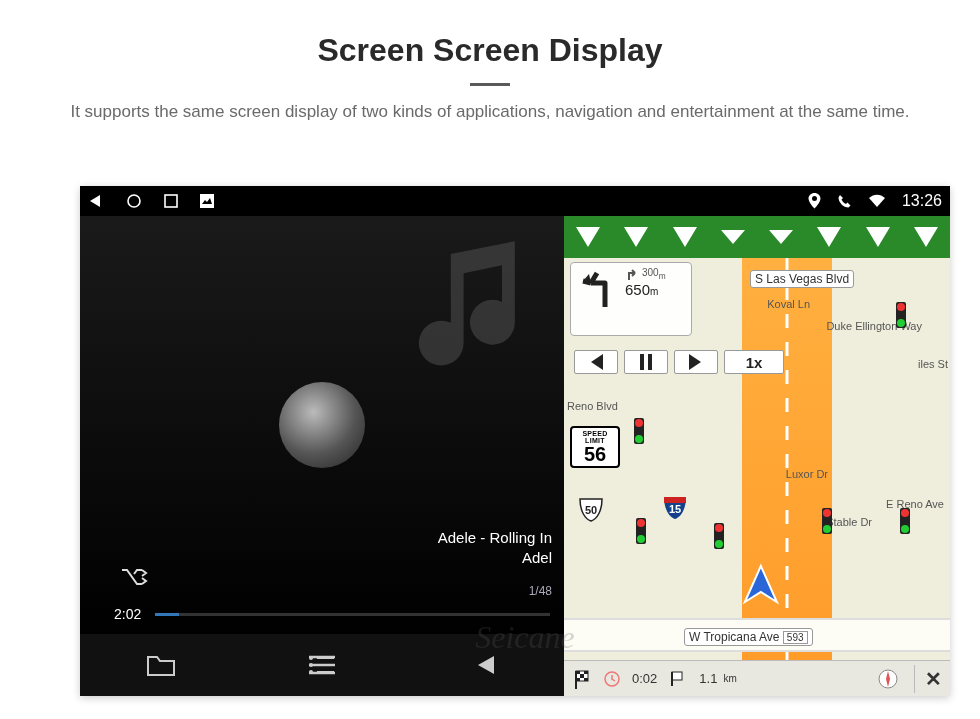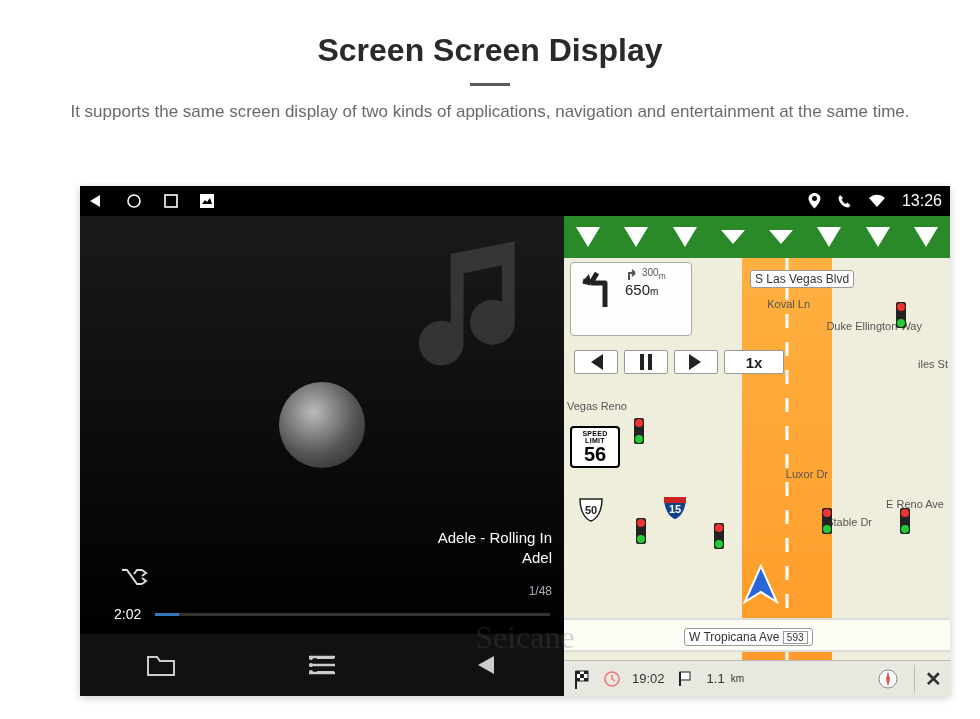--- a/index.html
+++ b/index.html
@@ -48,21 +48,21 @@
 .speed-val{font-size:20px;font-weight:700;line-height:1}
 .route-badge{position:absolute;width:26px;height:26px}
 .position-marker{position:absolute;left:50%;bottom:86px;transform:translateX(-42%)}
 .traffic-light{position:absolute;width:10px;height:26px;background:#222;border-radius:2px}
 .traffic-light::before{content:"";position:absolute;left:1px;top:1px;width:8px;height:8px;border-radius:50%;background:#e33}
 .traffic-light::after{content:"";position:absolute;left:1px;bottom:1px;width:8px;height:8px;border-radius:50%;background:#2c3}
 .nav-bottom{position:absolute;left:0;right:0;bottom:0;height:36px;background:#e8e8e0;border-top:1px solid #bbb;display:flex;align-items:center;gap:12px;padding:0 8px;font-size:13px;color:#333}
 .nav-bottom .seg{display:flex;align-items:center;gap:6px}
 .nav-bottom .fill{flex:1}
 .close-x{width:28px;height:28px;display:flex;align-items:center;justify-content:center;font-size:20px;font-weight:700;border-left:1px solid #bbb;margin-left:4px;padding-left:10px}
-.watermark{position:absolute;left:50%;bottom:40px;transform:translateX(-40%);font-size:32px;font-family:Georgia,serif;color:rgba(90,90,90,.25);pointer-events:none}
+.watermark{position:absolute;left:50%;bottom:40px;transform:translateX(-40%);font-size:32px;font-style:italic;font-family:Georgia,serif;color:rgba(90,90,90,.25);pointer-events:none}
 svg{display:block}
 </style>
 </head>
 <body>
 
 <h1 class="page-title">Screen Screen Display</h1>
 <div class="title-underline"></div>
 <p class="page-desc">It supports the same screen display of two kinds of applications, navigation and entertainment at the same time.</p>
 
 <div class="device">
@@ -189,21 +189,21 @@
         <div class="map-road-main">
             <div class="road-dash"></div>
           </div>
         <div class="map-road-cross"></div>
 
         <div class="street-label" style="left:186px;top:12px">S Las Vegas Blvd</div>
         <div class="street-label" style="left:120px;bottom:50px">
           <span>W Tropicana Ave</span>&nbsp;<span style="border:1px solid #999;padding:0 3px;font-size:10px">593</span>
         </div>
 
-        <span class="map-label" style="left:3px;top:142px">Vegas Reno</span>
+        <span class="map-label" style="left:3px;top:142px">Reno Blvd</span>
         <span class="map-label" style="right:140px;top:40px">Koval Ln</span>
         <span class="map-label" style="right:28px;top:62px">Duke Ellington Way</span>
         <span class="map-label" style="right:122px;top:210px">Luxor Dr</span>
         <span class="map-label" style="right:6px;top:240px">E Reno Ave</span>
         <span class="map-label" style="right:78px;top:258px">Stable Dr</span>
         <span class="map-label" style="right:2px;top:100px">iles St</span>
 
         <div class="turn-box">
           <svg class="turn-arrow" viewBox="0 0 42 42">
               <path d="M26 38V18H12l8-12 0 0M12 18l-8 0 10-14" fill="none"></path>
@@ -275,21 +275,21 @@
               <path d="M4 2h4v3h4V2h4v3h-4v4h4v3h-4v-3H8v3H4v-3h4V5H4z" fill="#222"></path>
               <path d="M4 2v18" stroke="#222" stroke-width="2"></path>
             </svg>
           </span>
         <span>
             <svg width="16" height="16" viewBox="0 0 16 16">
               <circle cx="8" cy="8" r="7" fill="none" stroke="#e77" stroke-width="1.5"></circle>
               <path d="M8 4v4l3 2" stroke="#e77" stroke-width="1.5" fill="none"></path>
             </svg>
           </span>
-        <span class="seg">19:02</span>
+        <span class="seg">0:02</span>
         <span>
             <svg width="18" height="18" viewBox="0 0 18 18">
               <rect x="3" y="2" width="10" height="8" fill="#fff" stroke="#222"></rect>
               <path d="M3 2v14" stroke="#222" stroke-width="2"></path>
             </svg>
           </span>
         <span class="seg">
             <span>1.1</span>
             <span style="font-size:10px">km</span>
           </span>

